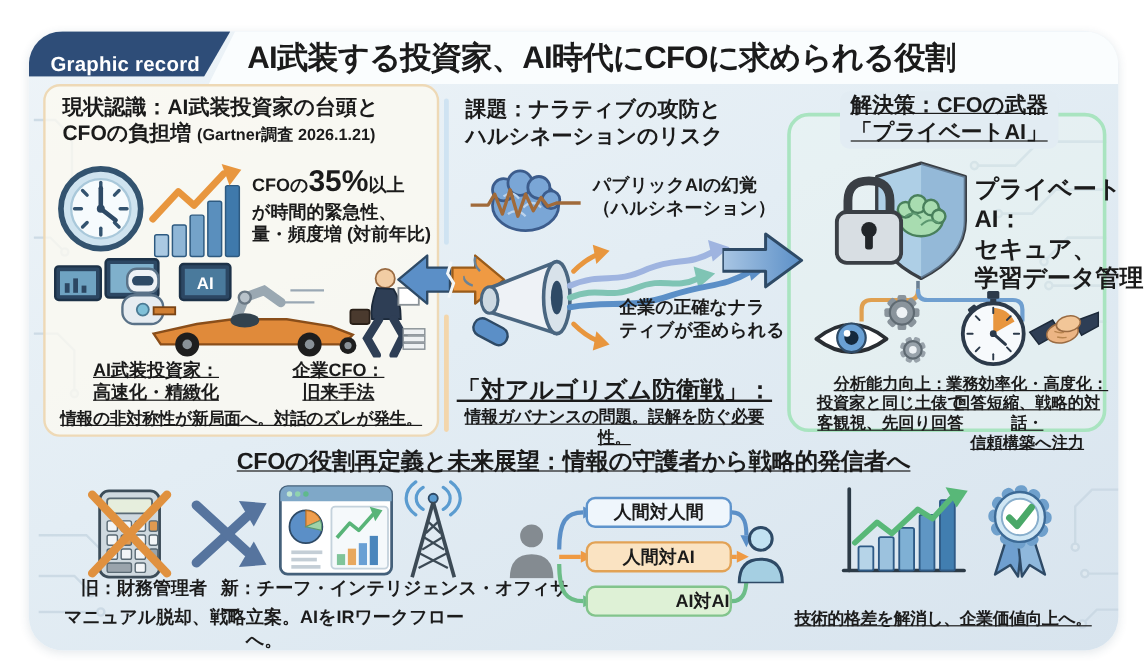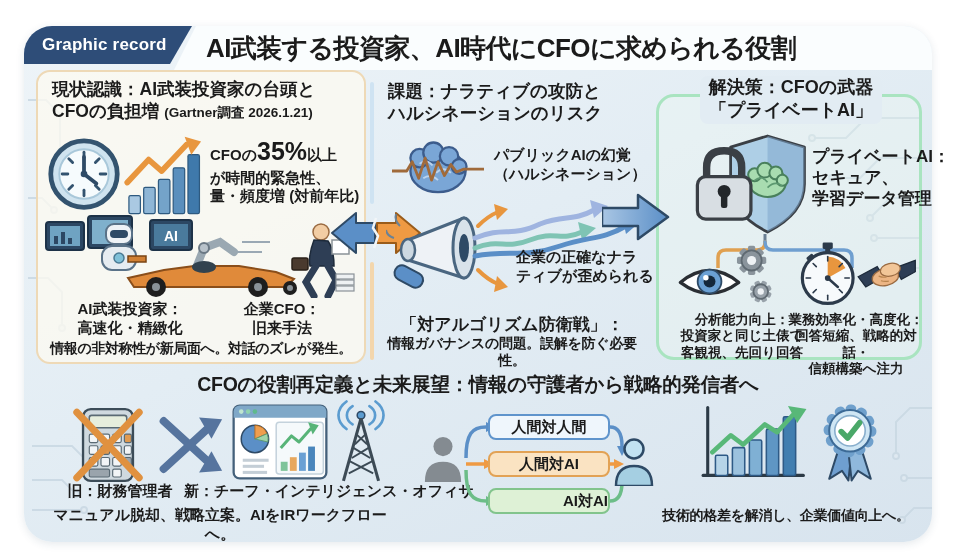--- a/index.html
+++ b/index.html
@@ -4,35 +4,35 @@
 <style>
   html,body{margin:0;padding:0;background:#ffffff;}
   #stage{position:relative;width:956px;height:558px;background:#ffffff;overflow:hidden;
     font-family:"Liberation Sans","DejaVu Sans",sans-serif;color:#1b1b1b;font-weight:700;}
   .abs{position:absolute;}
   .card{left:24px;top:26px;width:908px;height:516px;border-radius:28px;
     background:linear-gradient(155deg,#eef4f8 0%,#e3edf4 45%,#d8e4ee 100%);
     box-shadow:0 2px 8px rgba(40,70,100,.12);}
   .badge{left:24px;top:26px;width:168px;height:38px;background:#2e4d78;
     border-radius:28px 0 0 0;clip-path:polygon(0 0,100% 0,calc(100% - 22px) 100%,0 100%);
-    display:flex;align-items:center;padding-left:18px;box-sizing:border-box;
+    display:flex;align-items:flex-end;padding-left:18px;box-sizing:border-box;
     color:#ffffff;font-size:17px;letter-spacing:.2px;}
   .titlestrip{left:174px;top:26px;width:758px;height:44px;background:#fafdfe;
     border-radius:0 28px 0 0;clip-path:polygon(22px 0,100% 0,100% 100%,0 100%);}
   .title{left:206px;top:31px;font-size:26px;font-weight:800;letter-spacing:-0.6px;}
   .panelL{left:36px;top:70px;width:330px;height:294px;border-radius:14px;
     background:rgba(253,250,241,.78);border:2px solid #eed9b6;box-sizing:border-box;}
   .mintbox{left:656px;top:94px;width:266px;height:266px;border-radius:18px;
     border:3px solid #a9e4c0;box-sizing:border-box;background:rgba(238,249,242,.35);}
   .h17{font-size:17.5px;line-height:1.26;}
   .t15{font-size:15px;line-height:1.24;}
-  .t145{font-size:17px;line-height:1.24;}
+  .t145{font-size:20px;line-height:1.24;}
   .t14{font-size:14px;line-height:1.22;}
   .t135{font-size:13.5px;line-height:1.22;}
-  .ctr{text-align:center;}
+  .ctr{text-align:center;text-decoration:underline;}
   .vline{width:4px;border-radius:2px;}
   .pill{left:488px;width:122px;height:26px;border-radius:8px;display:flex;align-items:center;
     justify-content:center;font-size:15px;box-sizing:border-box;border-width:2.5px;border-style:solid;}
   .circ{opacity:.85;}
 </style>
 </head>
 <body>
 
 <div id="stage">
 

